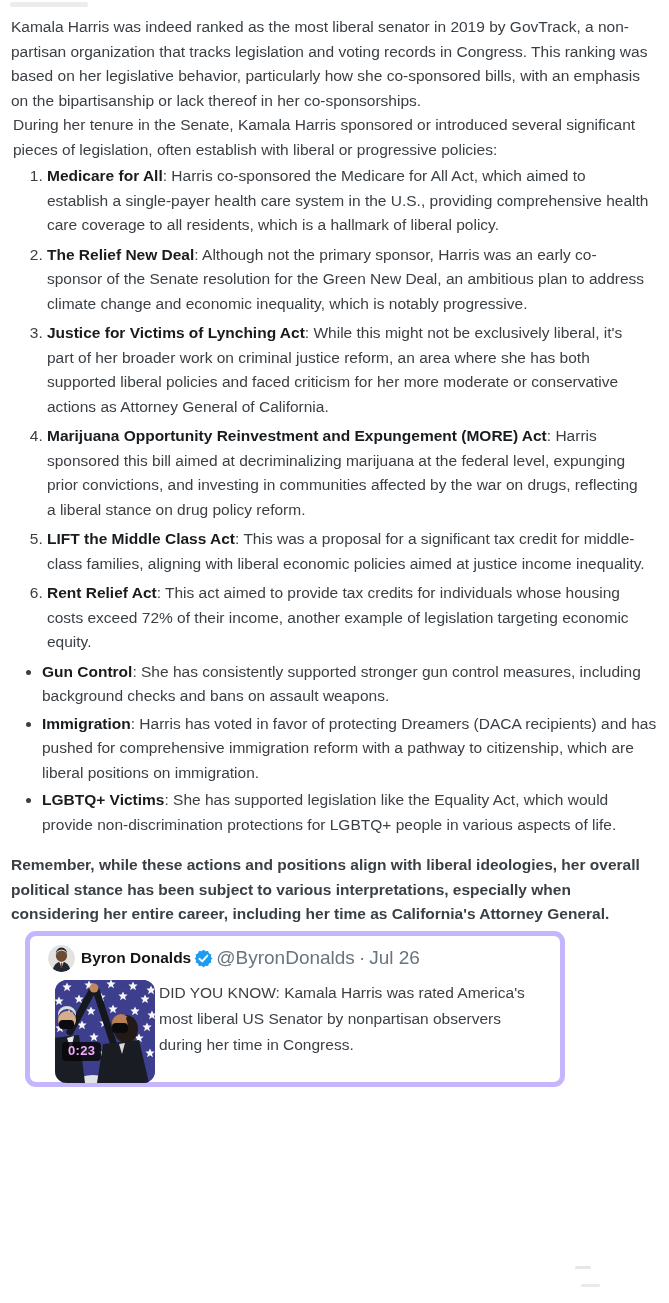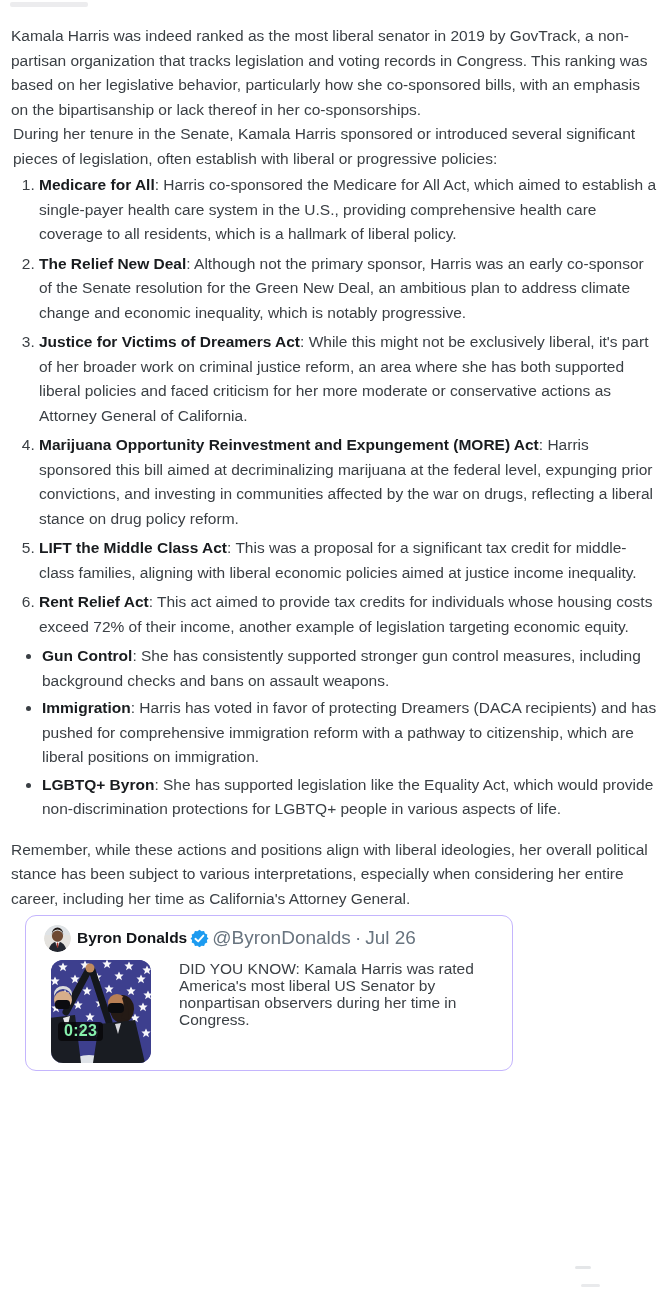--- a/index.html
+++ b/index.html
@@ -9,66 +9,66 @@
     font-family:"Liberation Sans", sans-serif;
     color:#3a3f44;
     position:relative;
     overflow:hidden;
   }
   .top-artifact{
     position:absolute;left:10px;top:2px;width:78px;height:5px;
     background:#ececee;border-radius:2px;
   }
   .content{
-    padding:24px 12px 0 11px;
+    padding:15px 12px 0 11px;
     font-size:15.5px;
     line-height:24.5px;
   }
   .content p{margin:0;}
   .content strong{color:#191c1f;}
   p.indent{padding-left:2px;}
   ol.num-list{margin:2px 0 5px;padding-left:28px;}
-  ol.num-list li{margin:0 0 5px;}
+  ol.num-list li{margin:0 8px 5px;}
   ul.topic-list{margin:4px 0 16px;padding-left:31px;}
   ul.topic-list li{margin:0 0 3px;}
-  .closing{margin-top:22px;}
+  .closing{margin-top:22px;font-weight:bold;}
 
   
   .quote-card{
     margin:4px 0 0 14px;
-    width:488px;height:156px;
+    width:540px;height:156px;
     box-sizing:border-box;
-    border:1px solid #c4b5fd;
+    border:5px solid #c4b5fd;
     border-radius:11px;
     padding:9px 12px 8px 18px;
     background:#fff;
     cursor:pointer;
   }
   .qt-header{display:flex;align-items:center;}
   .avatar{width:27px;height:27px;border-radius:50%;overflow:hidden;flex:none;}
   .avatar svg{display:block;}
   .qt-name{font-weight:bold;color:#111418;font-size:15.5px;margin-left:6px;white-space:nowrap;}
   .verified{margin:0 3px 0 3px;flex:none;display:inline-flex;}
   .qt-meta{color:#68747f;font-size:19px;white-space:nowrap;}
   .qt-meta .dot{margin:0 4px;}
   .qt-body{display:flex;margin-top:8px;}
   .thumb{
     position:relative;width:100px;height:103px;border-radius:12px;
     overflow:hidden;flex:none;margin-left:7px;background:#3d3f8e;
   }
   .thumb svg{display:block;}
   .duration{
     position:absolute;left:7px;bottom:22px;
-    background:rgba(8,8,10,0.87);color:#86efac;
-    font-size:16px;font-weight:bold;letter-spacing:0.3px;
+    background:rgba(8,8,10,0.87);color:#f0abfc;
+    font-size:13px;font-weight:bold;letter-spacing:0.3px;
     padding:1px 6px 2px;border-radius:4px;line-height:16px;
   }
   .qt-text{
-    margin-left:28px;width:384px;color:#3c4146;
-    font-size:15.5px;line-height:17px;
+    margin-left:4px;width:384px;color:#3c4146;
+    font-size:15.5px;line-height:26px;
   }
   .qt-text p{margin:0;}
   .qt-text p + p{margin-top:20px;}
 
   
   .scroll-artifact-1{position:absolute;left:575px;top:1266px;width:16px;height:3px;background:#e4e6e8;border-radius:2px;}
   .scroll-artifact-2{position:absolute;left:581px;top:1284px;width:19px;height:3px;background:#e9eaec;border-radius:2px;}
 </style>
 </head>
 <body>
@@ -78,31 +78,31 @@
   <div class="top-artifact"></div>
 
   <main class="content">
 
     <p>Kamala Harris was indeed ranked as the most liberal senator in 2019 by GovTrack, a non-partisan organization that tracks legislation and voting records in Congress. This ranking was based on her legislative behavior, particularly how she co-sponsored bills, with an emphasis on the bipartisanship or lack thereof in her co-sponsorships.</p>
     <p class="indent">During her tenure in the Senate, Kamala Harris sponsored or introduced several significant pieces of legislation, often establish with liberal or progressive policies:</p>
 
     <ol class="num-list">
       <li><strong>Medicare for All</strong><span>: </span><span>Harris co-sponsored the Medicare for All Act, which aimed to establish a single-payer health care system in the U.S., providing comprehensive health care coverage to all residents, which is a hallmark of liberal policy.</span></li>
       <li><strong>The Relief New Deal</strong><span>: </span><span>Although not the primary sponsor, Harris was an early co-sponsor of the Senate resolution for the Green New Deal, an ambitious plan to address climate change and economic inequality, which is notably progressive.</span></li>
-      <li><strong>Justice for Victims of Dreamers Act</strong><span>: </span><span>While this might not be exclusively liberal, it's part of her broader work on criminal justice reform, an area where she has both supported liberal policies and faced criticism for her more moderate or conservative actions as Attorney General of California.</span></li>
+      <li><strong>Justice for Victims of Lynching Act</strong><span>: </span><span>While this might not be exclusively liberal, it's part of her broader work on criminal justice reform, an area where she has both supported liberal policies and faced criticism for her more moderate or conservative actions as Attorney General of California.</span></li>
       <li><strong>Marijuana Opportunity Reinvestment and Expungement (MORE) Act</strong><span>: </span><span>Harris sponsored this bill aimed at decriminalizing marijuana at the federal level, expunging prior convictions, and investing in communities affected by the war on drugs, reflecting a liberal stance on drug policy reform.</span></li>
       <li><strong>LIFT the Middle Class Act</strong><span>: </span><span>This was a proposal for a significant tax credit for middle-class families, aligning with liberal economic policies aimed at justice income inequality.</span></li>
       <li><strong>Rent Relief Act</strong><span>: </span><span>This act aimed to provide tax credits for individuals whose housing costs exceed 72% of their income, another example of legislation targeting economic equity.</span></li>
     </ol>
 
 
     <ul class="topic-list">
       <li><strong>Gun Control</strong><span>: </span><span>She has consistently supported stronger gun control measures, including background checks and bans on assault weapons.</span></li>
       <li><strong>Immigration</strong><span>: </span><span>Harris has voted in favor of protecting Dreamers (DACA recipients) and has pushed for comprehensive immigration reform with a pathway to citizenship, which are liberal positions on immigration.</span></li>
-      <li><strong>LGBTQ+ Byron</strong><span>: </span><span>She has supported legislation like the Equality Act, which would provide non-discrimination protections for LGBTQ+ people in various aspects of life.</span></li>
+      <li><strong>LGBTQ+ Victims</strong><span>: </span><span>She has supported legislation like the Equality Act, which would provide non-discrimination protections for LGBTQ+ people in various aspects of life.</span></li>
     </ul>
 
     <p class="closing">Remember, while these actions and positions align with liberal ideologies, her overall political stance has been subject to various interpretations, especially when considering her entire career, including her time as California's Attorney General.</p>
 
     <div class="quote-card">
       <div class="qt-header">
         <span class="avatar">
           <svg width="27" height="27" viewBox="0 0 27 27">
             <defs>
                 <clipPath id="avclip">

